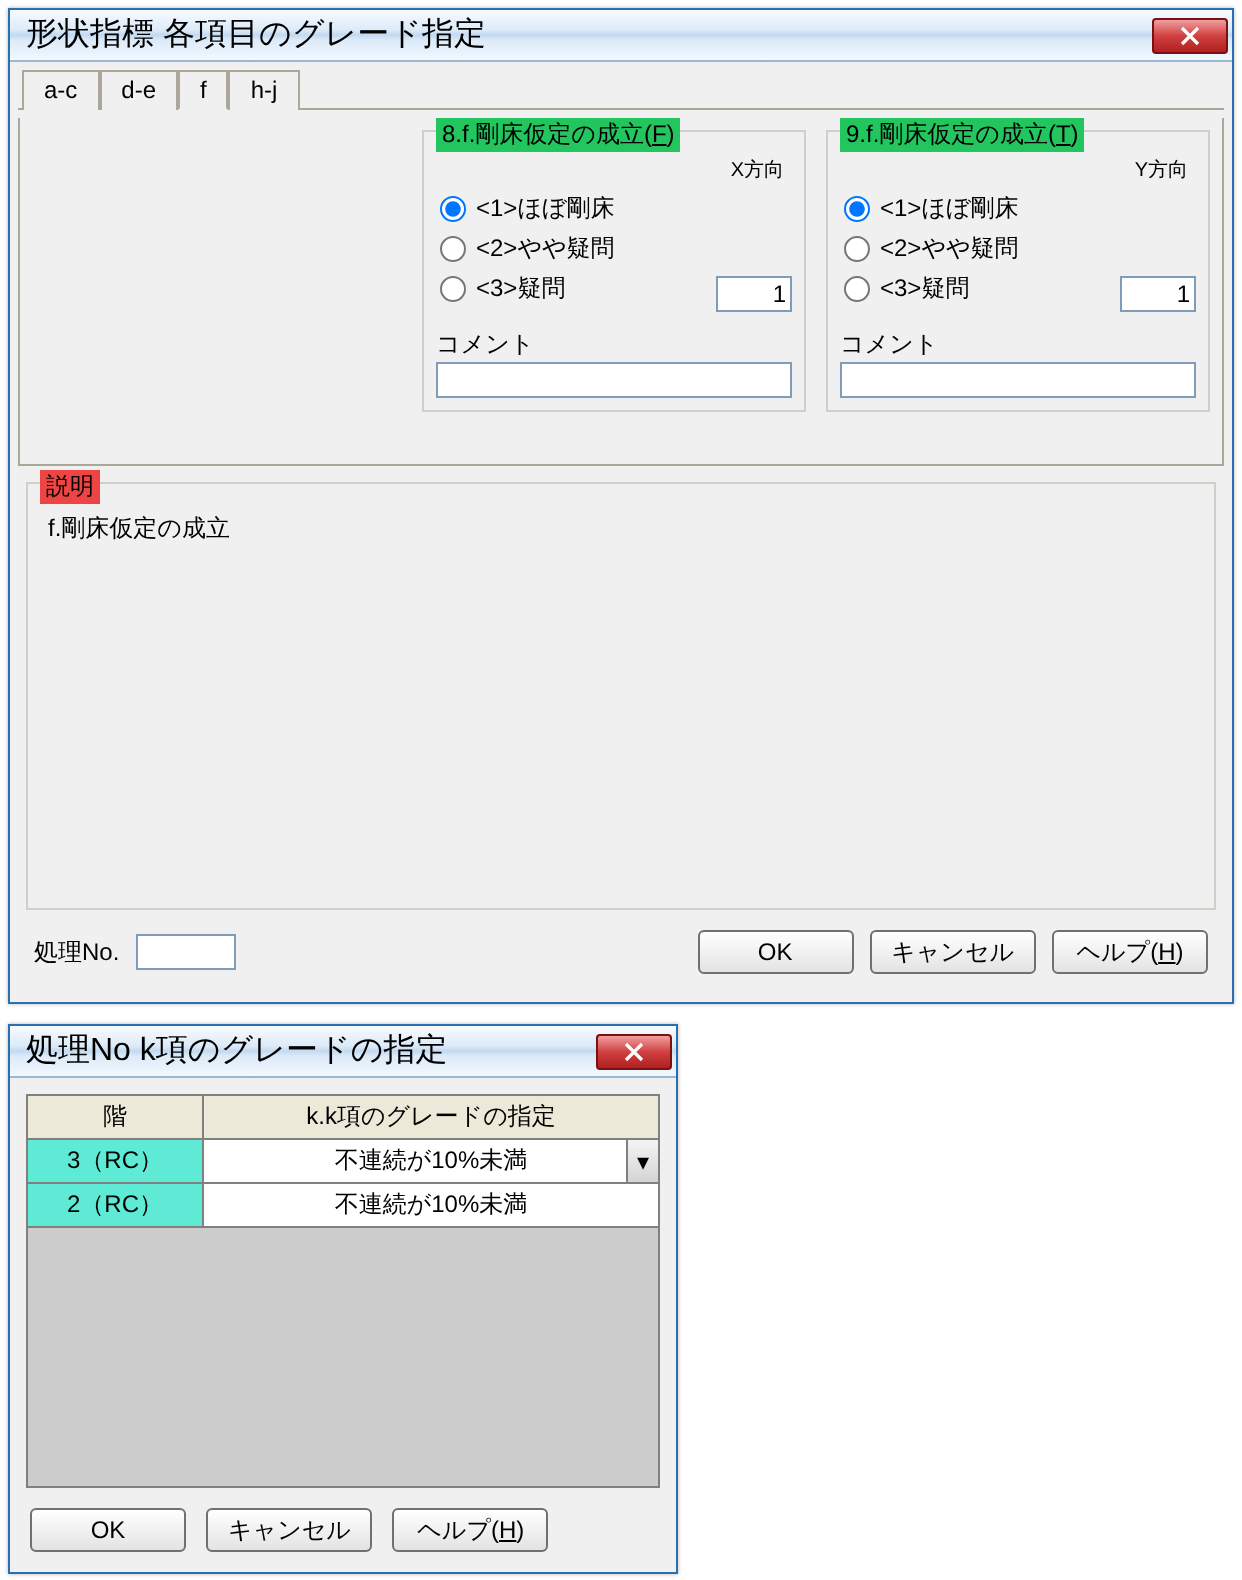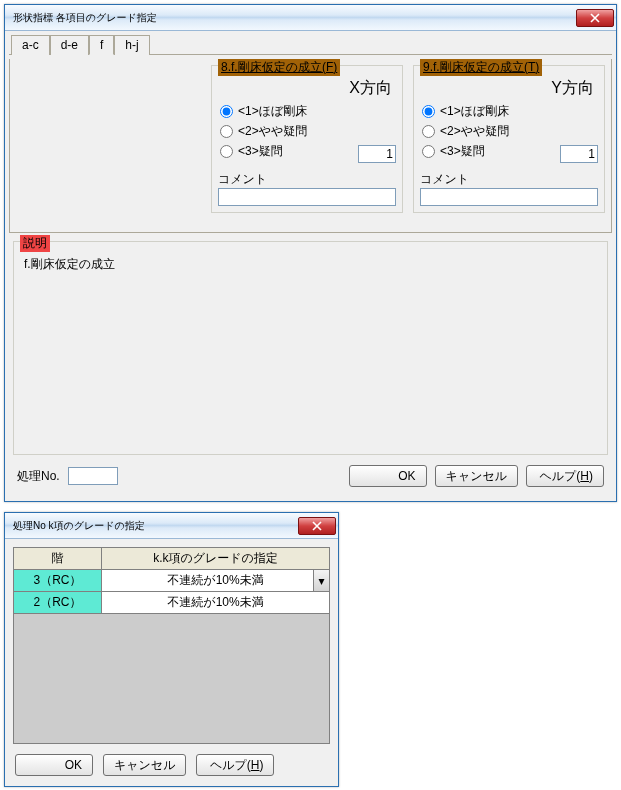--- a/index.html
+++ b/index.html
@@ -15,21 +15,21 @@
   box-shadow: 0 0 2px rgba(0,0,0,0.3);
 }
 .titlebar {
   background: linear-gradient(to bottom,#f8fbff 0%,#dceaf8 40%,#c2d9f0 50%,#dceaf8 60%,#f2f8fe 100%);
   border-bottom: 1px solid #9ab8d6;
   height: 26px;
   display: flex; align-items: center; justify-content: space-between;
   padding: 0 2px 0 8px;
   color: #000;
 }
-.titlebar-text { font-size: 10px; }
+.titlebar-text { font-size: 16px; }
 .close-btn {
   width: 38px; height: 18px;
   background: linear-gradient(to bottom,#f0a0a0 0%,#d04040 50%,#b02020 100%);
   border: 1px solid #7a1010; border-radius: 2px;
   display: flex; align-items: center; justify-content: center;
   color: #fff; font-weight: bold; font-size: 10px;
 }
 .close-btn svg { width:10px; height:10px; }
 .dlg-body { padding: 4px; }
 .tabs {
@@ -52,25 +52,24 @@
 }
 .groups-row { display: flex; justify-content: flex-end; gap: 10px; }
 .groupbox {
   border: 1px solid #d0d0c8;
   position: relative;
   padding: 10px 6px 6px;
   width: 192px;
 }
 .groupbox .legend {
   position: absolute; top: -7px; left: 6px;
-  background: #a16207; padding: 0 3px;
+  background: #22c55e; padding: 0 3px;
   font-size: 12px;
-  text-decoration: underline;
-}
-.dir-label { text-align: right; font-size: 16px; margin: 2px 4px 4px 0; }
+}
+.dir-label { text-align: right; font-size: 10px; margin: 2px 4px 4px 0; }
 .radio-row { display: flex; align-items: center; margin: 3px 0; }
 .radio-row input { margin: 0 5px 0 2px; }
 .val-row { display:flex; justify-content:flex-end; margin-top:-18px; margin-bottom:6px;}
 .num-input { width:38px; border:1px solid #7f9db9; background:#fff; font-size:12px; text-align:right; padding:1px 2px;}
 .comment-label { margin-top: 8px; }
 .comment-input { width: 100%; border:1px solid #7f9db9; background:#fff; height:18px; padding:1px 3px; }
 .desc-group {
   border:1px solid #d0d0c8; position:relative;
   margin: 8px 4px 4px; padding: 12px 10px 10px;
   height: 214px;
@@ -82,21 +81,20 @@
   display:flex; align-items:center; padding: 6px 8px 10px;
 }
 .bottom-left { display:flex; align-items:center; gap:8px;}
 .proc-input { width:50px; border:1px solid #7f9db9; background:#fff; height:18px; }
 .btn-row { margin-left:auto; display:flex; gap:8px; }
 .btn {
   min-width:78px; height:22px;
   border:1px solid #707070; background:linear-gradient(to bottom,#ffffff,#e3e3e3);
   font-size:12px; padding:0 10px;
   border-radius:3px;
-  text-align:right;
 }
 .dialog2 { width: 335px; }
 .grid-wrap { padding: 8px 8px 0; }
 .grid {
   border:1px solid #808080; background:#fff;
   width:100%; border-collapse:collapse; table-layout:fixed;
 }
 .grid th, .grid td {
   border:1px solid #808080; font-size:12px; padding:2px 4px;
   height:18px;

